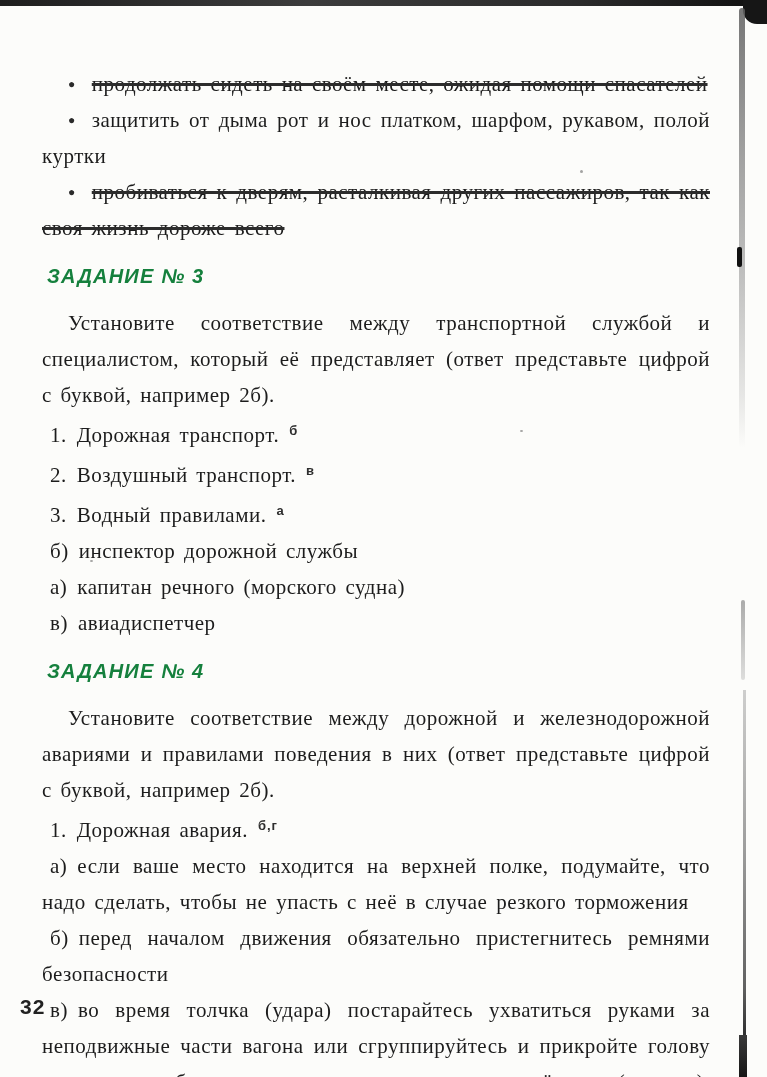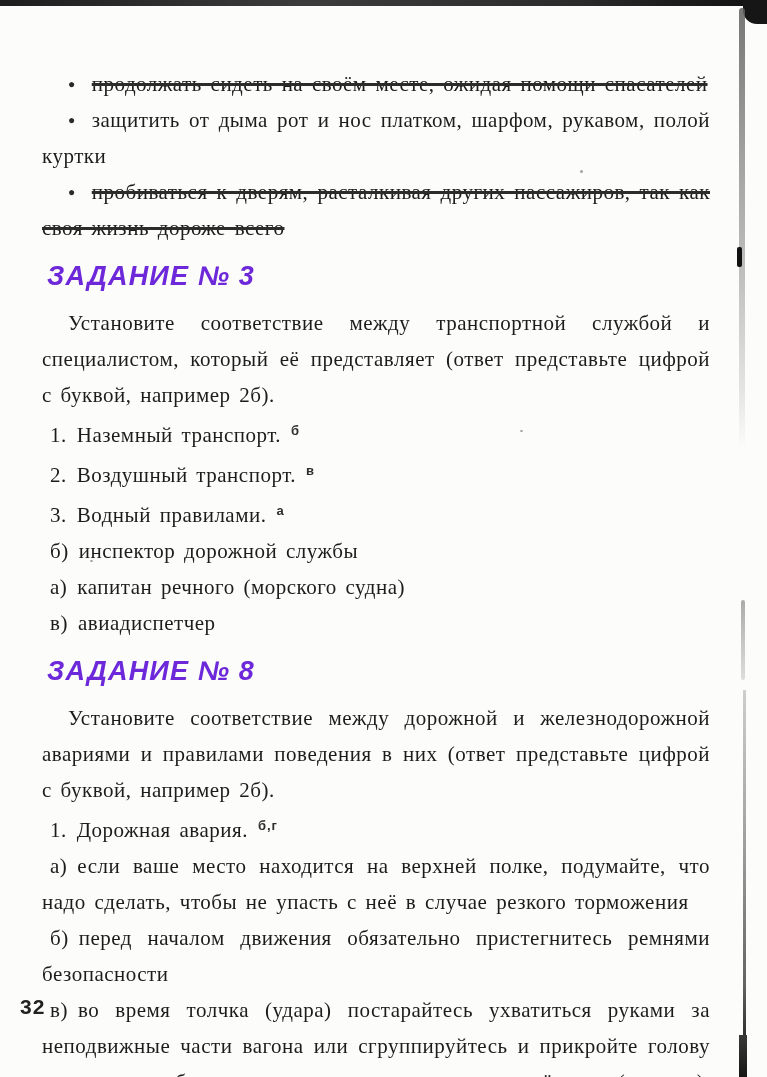--- a/index.html
+++ b/index.html
@@ -31,24 +31,24 @@
     margin-right:16px;color:#2a2a2a;
   }
   .strike{
     text-decoration:line-through;
     text-decoration-thickness:2.6px;
     text-decoration-color:#2c2c2c;
   }
   .task-heading{
     font-family:"Liberation Sans", sans-serif;
     font-style:italic;font-weight:bold;
-    font-size:27px;line-height:28px;
+    font-size:20px;line-height:28px;
     letter-spacing:1.2px;
     margin:16px 0 15px 5px;
-    color:#6d28d9;
+    color:#15803d;
   }
   .para.indent{text-indent:26px;}
   .list-line{text-indent:8px;}
   .item-label{margin-right:10px;}
   .answer{
     font-family:"Liberation Sans", sans-serif;
     font-size:13px;font-weight:bold;
     color:#2e2e2e;
     vertical-align:7px;
     letter-spacing:1px;
@@ -133,39 +133,39 @@
       <span class="bullet">●</span><span>защитить от дыма рот и нос платком, шарфом, рукавом, полой куртки</span>
     </p>
     <p class="bullet-para">
       <span class="bullet">●</span><span class="strike">пробиваться к дверям, расталкивая других пассажиров, так как своя жизнь дороже всего</span>
     </p>
 
     <h2 class="task-heading">ЗАДАНИЕ № 3</h2>
     <p class="para indent">Установите соответствие между транспортной службой и специалистом, который её представляет (ответ представьте цифрой с буквой, например 2б).</p>
 
     <p class="list-line">
-      <span class="item-label">1.</span><span>Наземный транспорт.</span><span class="answer">б</span>
+      <span class="item-label">1.</span><span>Дорожная транспорт.</span><span class="answer">б</span>
     </p>
     <p class="list-line">
       <span class="item-label">2.</span><span>Воздушный транспорт.</span><span class="answer">в</span>
     </p>
     <p class="list-line">
       <span class="item-label">3.</span><span>Водный правилами.</span><span class="answer">а</span>
     </p>
     <p class="list-line">
       <span class="item-label">б)</span><span>инспектор дорожной службы</span>
     </p>
     <p class="list-line">
       <span class="item-label">а)</span><span>капитан речного (морского судна)</span>
     </p>
     <p class="list-line">
       <span class="item-label">в)</span><span>авиадиспетчер</span>
     </p>
 
-    <h2 class="task-heading">ЗАДАНИЕ № 8</h2>
+    <h2 class="task-heading">ЗАДАНИЕ № 4</h2>
     <p class="para indent">Установите соответствие между дорожной и железнодорожной авариями и правилами поведения в них (ответ представьте цифрой с буквой, например 2б).</p>
 
     <p class="list-line">
       <span class="item-label">1.</span><span>Дорожная авария.</span><span class="answer">б,г</span>
     </p>
     <p class="list-line">
       <span class="item-label">а)</span><span>если ваше место находится на верхней полке, подумайте, что надо сделать, чтобы не упасть с неё в случае резкого торможения</span>
     </p>
     <p class="list-line">
       <span class="item-label">б)</span><span>перед началом движения обязательно пристегнитесь ремнями безопасности</span>

